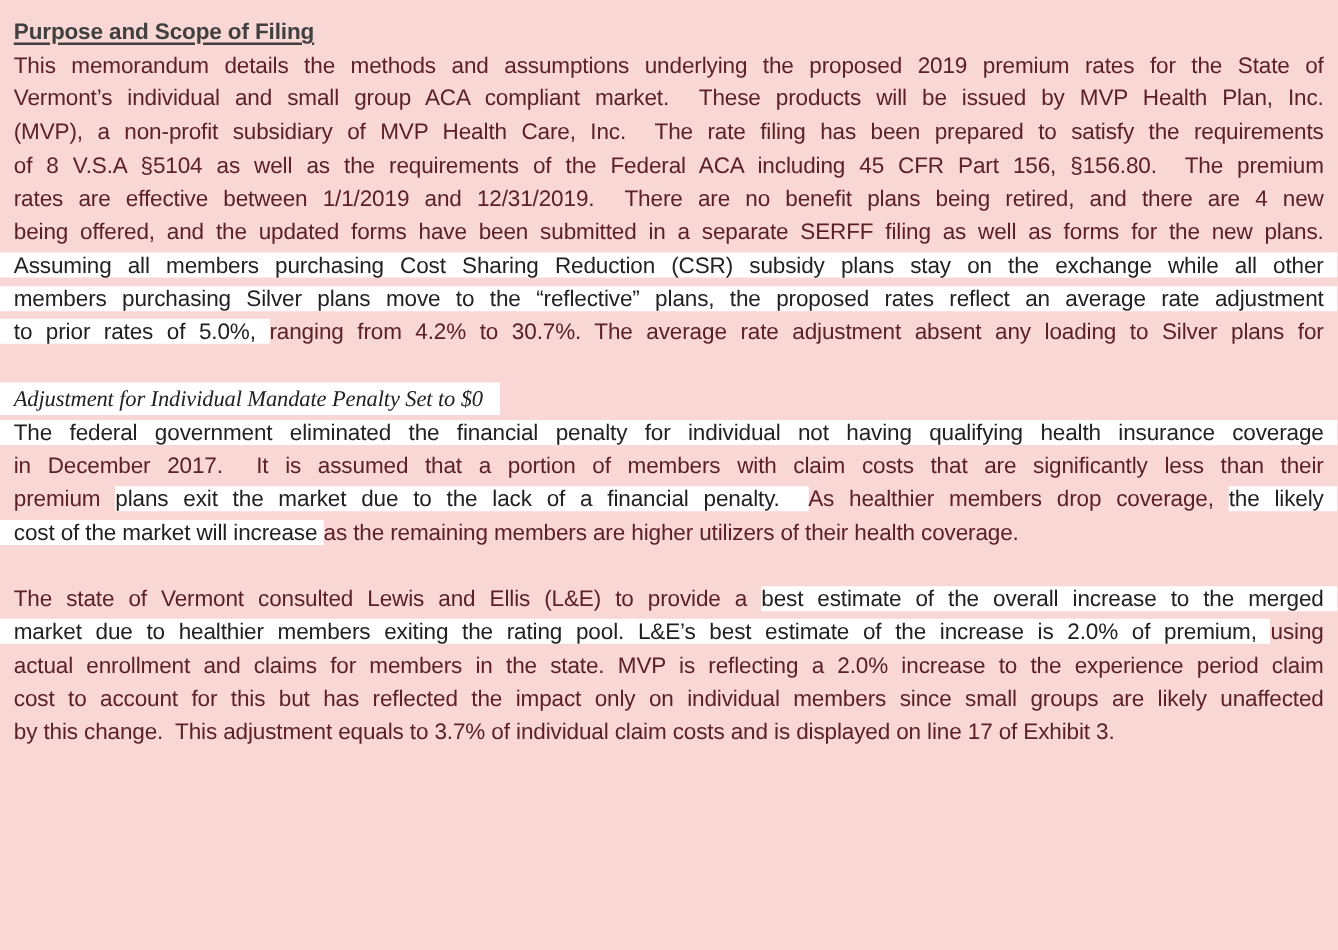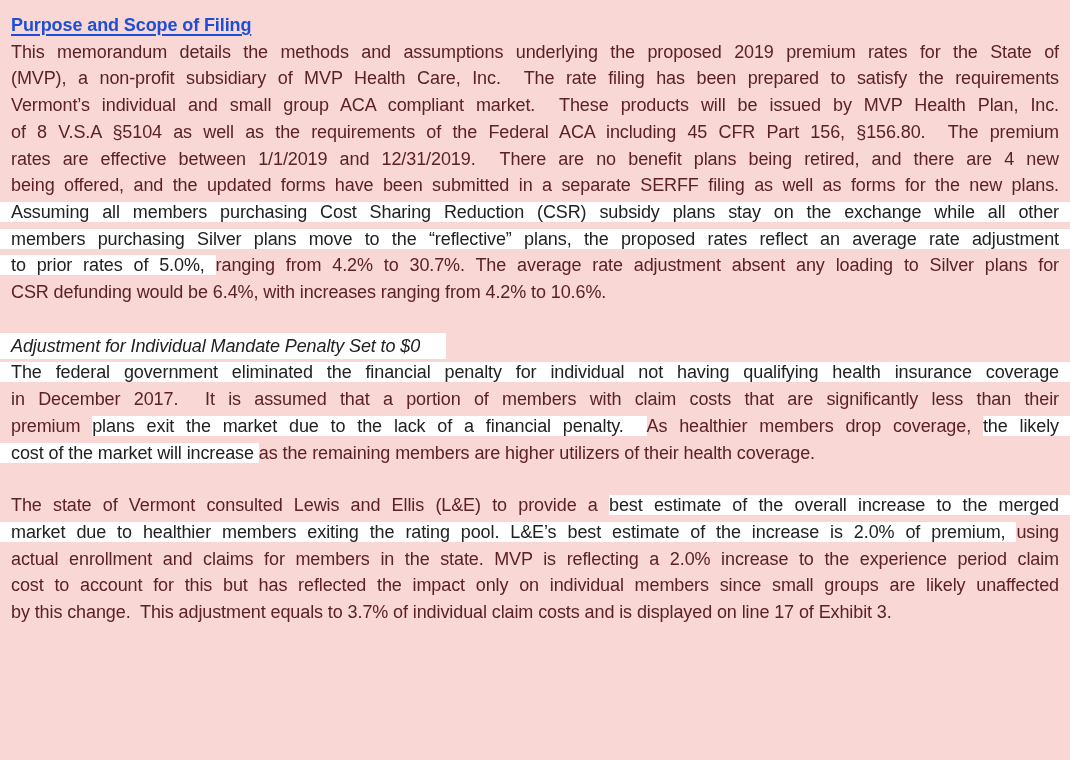--- a/index.html
+++ b/index.html
@@ -12,54 +12,53 @@
     padding:10px 11px 0 11px;
     font-size:18px;
     line-height:26.7px;
     letter-spacing:-0.1px;
     color:#5b2127;
   }
   .block{margin:0;}
   .heading-purpose{margin-top:2px;}
   .heading-purpose .run{
     font-weight:bold;
-    color:#1d4ed8;
+    color:#404040;
     text-decoration:underline;
     text-decoration-thickness:2px;
     text-underline-offset:3px;
   }
   .para-book{margin-top:36px;}
   .heading-mandate{margin-top:27px;font-style:italic;}
-  .heading-mandate .hl{padding:3px 26px 3px 11px;margin-left:-11px;}
+  .heading-mandate .hl{padding:3px 14px 3px 11px;margin-left:-11px;font-family:Liberation Serif, serif;}
   .para-federal{margin-top:0;}
   .para-vermont{margin-top:26px;}
   .line{white-space:pre-wrap;text-align:justify;}
   .line.just{text-align-last:justify;}
   .hl{background:#ffffff;color:#212121;}
   .line.bl .hl:first-child{margin-left:-11px;padding-left:11px;}
   .line.br .hl:last-child{margin-right:-11px;padding-right:11px;}
 </style>
 </head>
 <body>
 
 <div id="doc">
     <div class="block heading-purpose">
       <div class="line"><span class="run">Purpose and Scope of Filing</span></div>
     </div>
     <div class="block para-overview">
       <div class="line just"><span class="run">This memorandum details the methods and assumptions underlying the proposed 2019 premium rates for the State of</span></div>
+      <div class="line just"><span class="run">Vermont’s individual and small group ACA compliant market.  These products will be issued by MVP Health Plan, Inc.</span></div>
       <div class="line just"><span class="run">(MVP), a non-profit subsidiary of MVP Health Care, Inc.  The rate filing has been prepared to satisfy the requirements</span></div>
-      <div class="line just"><span class="run">Vermont’s individual and small group ACA compliant market.  These products will be issued by MVP Health Plan, Inc.</span></div>
       <div class="line just"><span class="run">of 8 V.S.A §5104 as well as the requirements of the Federal ACA including 45 CFR Part 156, §156.80.  The premium</span></div>
       <div class="line just"><span class="run">rates are effective between 1/1/2019 and 12/31/2019.  There are no benefit plans being retired, and there are 4 new</span></div>
       <div class="line just"><span class="run">being offered, and the updated forms have been submitted in a separate SERFF filing as well as forms for the new plans.</span></div>
       <div class="line just bl br"><span class="run hl">Assuming all members purchasing Cost Sharing Reduction (CSR) subsidy plans stay on the exchange while all other</span></div>
       <div class="line just bl br"><span class="run hl">members purchasing Silver plans move to the “reflective” plans, the proposed rates reflect an average rate adjustment</span></div>
       <div class="line just bl"><span class="run hl">to prior rates of 5.0%, </span><span class="run">ranging from 4.2% to 30.7%. The average rate adjustment absent any loading to Silver plans for</span></div>
-      <div class="line"><span class="run">CSR defunding would be 6.4%, with increases ranging from 4.2% to 10.6%.</span></div>
     </div>
     <div class="block heading-mandate">
       <div class="line"><span class="run hl">Adjustment for Individual Mandate Penalty Set to $0</span></div>
     </div>
     <div class="block para-federal">
       <div class="line just bl br"><span class="run hl">The federal government eliminated the financial penalty for individual not having qualifying health insurance coverage</span></div>
       <div class="line just"><span class="run">in December 2017.  It is assumed that a portion of members with claim costs that are significantly less than their</span></div>
       <div class="line just br"><span class="run">premium </span><span class="run hl">plans exit the market due to the lack of a financial penalty.  </span><span class="run">As healthier members drop coverage, </span><span class="run hl">the likely</span></div>
       <div class="line bl"><span class="run hl">cost of the market will increase </span><span class="run">as the remaining members are higher utilizers of their health coverage.</span></div>
     </div>

